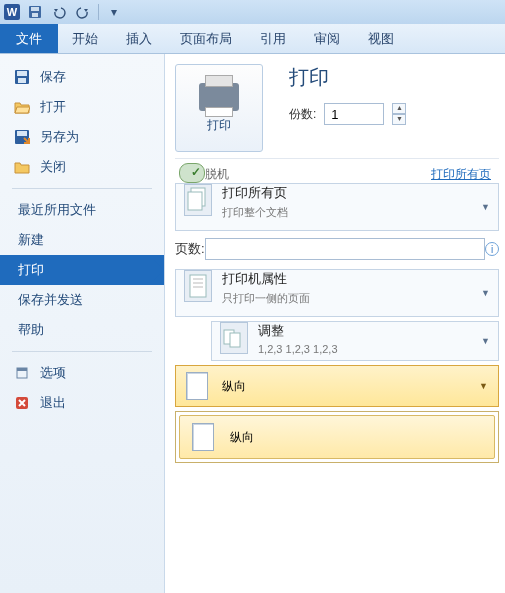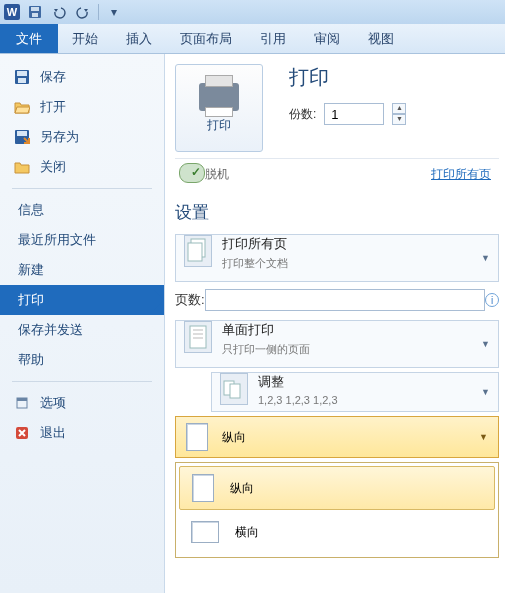--- a/index.html
+++ b/index.html
@@ -136,23 +136,20 @@
     <div class="sb-item">
       <span class="sb-icon">
           <svg width="16" height="16">
             <path d="M1 4 L6 4 L7 6 L15 6 L15 14 L1 14 Z" fill="#f4c862" stroke="#c8923a"></path>
           </svg>
         </span>
       <span>关闭</span>
     </div>
     <div class="sb-sep"></div>
     <div class="sb-item noicon">
-        <span>信息</span>
-      </div>
-    <div class="sb-item noicon">
         <span>最近所用文件</span>
       </div>
     <div class="sb-item noicon">
         <span>新建</span>
       </div>
     <div class="sb-item noicon active">
         <span>打印</span>
       </div>
     <div class="sb-item noicon">
         <span>保存并发送</span>
@@ -200,21 +197,20 @@
         </div>
       </div>
     </div>
 
     <div class="status-row">
       <div class="status-icon"></div>
       <span>脱机</span>
       <a class="prop-link">打印所有页</a>
     </div>
 
-    <div class="section-title">设置</div>
 
     <div class="setting-row">
       <div class="row-icon">
           <svg width="22" height="26">
             <rect x="4" y="1" width="14" height="18" fill="#fff" stroke="#9bb"></rect>
             <rect x="1" y="5" width="14" height="18" fill="#fff" stroke="#9bb"></rect>
           </svg>
         </div>
       <div class="row-text">
         <div class="t1">打印所有页</div>
@@ -232,21 +228,21 @@
     <div class="setting-row">
       <div class="row-icon">
           <svg width="20" height="26">
             <rect x="2" y="2" width="16" height="22" fill="#fff" stroke="#9bb"></rect>
             <line x1="5" y1="6" x2="15" y2="6" stroke="#bbb"></line>
             <line x1="5" y1="10" x2="15" y2="10" stroke="#bbb"></line>
             <line x1="5" y1="14" x2="15" y2="14" stroke="#bbb"></line>
           </svg>
         </div>
       <div class="row-text">
-        <div class="t1">单面打印</div>
+        <div class="t1">打印机属性</div>
         <div class="t2">只打印一侧的页面</div>
       </div>
       <span class="chev">▼</span>
     </div>
 
     <div class="setting-row small">
       <div class="row-icon">
           <svg width="24" height="24">
             <rect x="2" y="4" width="10" height="14" fill="#fff" stroke="#9bb"></rect>
             <rect x="8" y="7" width="10" height="14" fill="#fff" stroke="#9bb"></rect>
@@ -263,20 +259,16 @@
       <div class="page-icon"></div>
       <span>纵向</span>
       <span class="chev">▼</span>
     </div>
 
     <div class="orient-popup">
       <div class="orient-opt hover">
         <div class="page-icon"></div>
         <span>纵向</span>
       </div>
-      <div class="orient-opt">
-        <div class="page-icon land"></div>
-        <span>横向</span>
-      </div>
     </div>
 
   </div>
 </div>
 
 </body></html>

